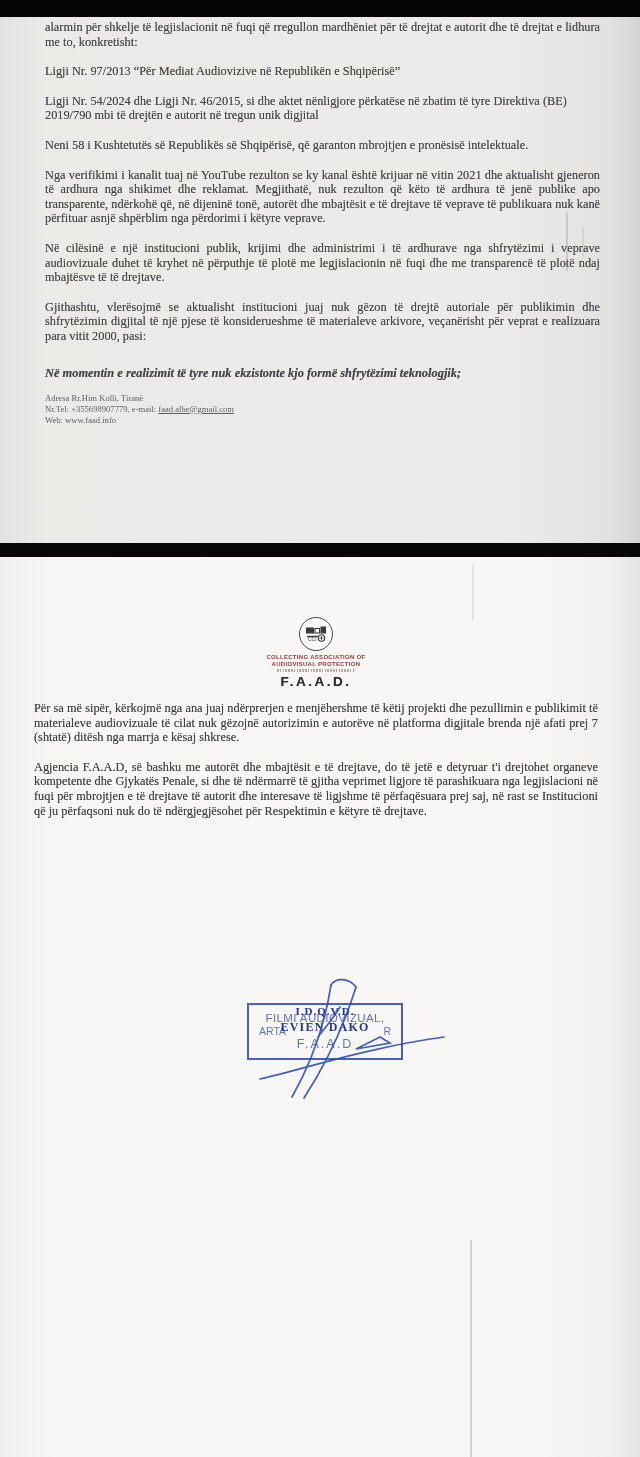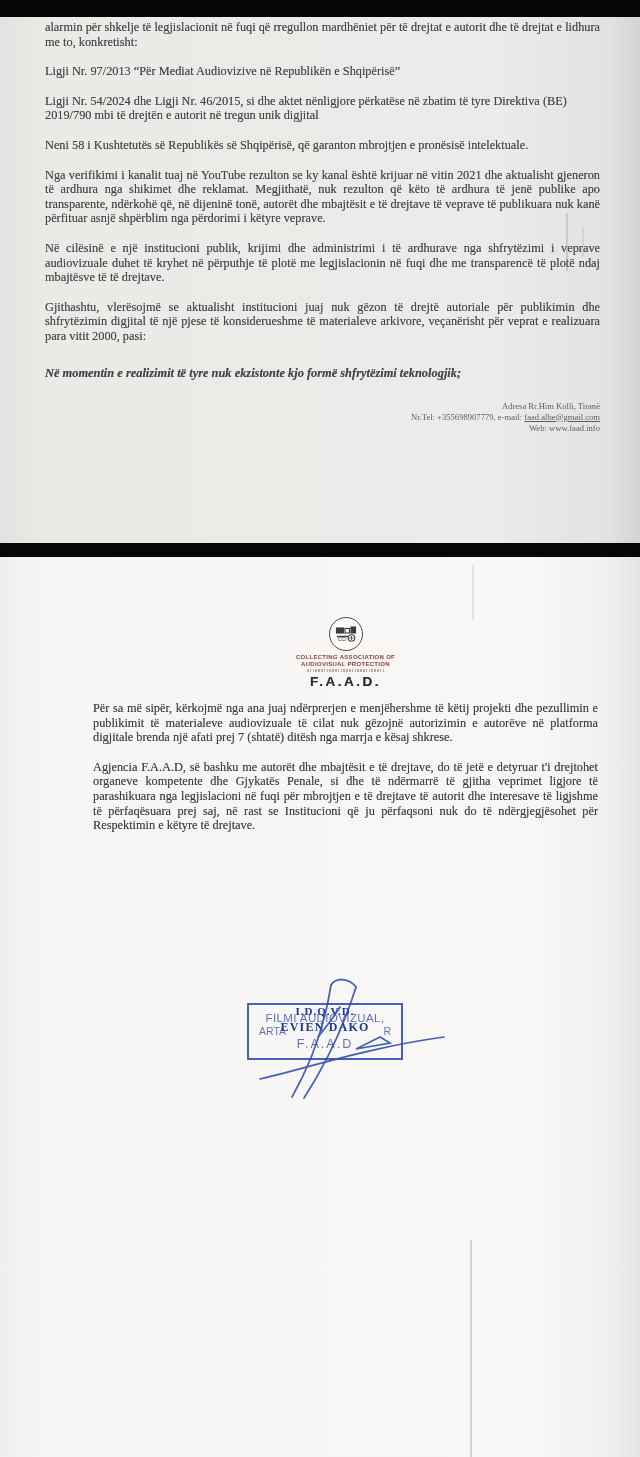--- a/index.html
+++ b/index.html
@@ -24,40 +24,40 @@
   .body-par{
     margin:0 0 15px;font-size:12.3px;line-height:14.6px;text-align:justify;
     text-shadow:0 0 .5px rgba(70,70,75,.55);
   }
   .law-par{margin:0 0 15px;font-size:12.3px;line-height:14.6px;text-shadow:0 0 .5px rgba(70,70,75,.55);}
   .emphasis1{
     margin:22px 0 0;font-size:12.4px;line-height:15px;
     font-weight:bold;font-style:italic;text-shadow:0 0 .5px rgba(70,70,75,.6);
   }
   .letter-footer{
-    margin-top:20px;text-align:right;
+    margin-top:12px;text-align:left;
     font-family:"Liberation Serif","DejaVu Serif",serif;
     font-size:8.6px;line-height:11px;color:#5b5d61;
   }
   .letter-footer a{color:#5b5d61;}
   
   .artifact{position:absolute;background:rgba(130,130,132,.28);}
   
   .divider{position:absolute;top:543px;left:0;width:640px;height:14px;background:#070707;}
   .corner-notch{
     position:absolute;top:557px;right:0;width:11px;height:82px;
     background:#0b0b0b;border-bottom-left-radius:11px;
   }
   
   .page2{
     position:absolute;top:557px;left:0;width:640px;height:900px;
     background:linear-gradient(90deg,#f0efed 0%,#f7f6f4 8%,#f8f7f5 84%,#f0efed 96%,#e5e4e2 100%);
     color:#3b3d42;
   }
-  .page2-inner{padding:60px 42px 0 45px;margin-left:48px;}
+  .page2-inner{padding:60px 42px 0 34px;}
   .org-logo{display:flex;flex-direction:column;align-items:center;margin-bottom:12px;}
   .logo-circle{
     width:32px;height:32px;border:1.6px solid #4a4a4c;border-radius:50%;
     display:flex;align-items:center;justify-content:center;margin-bottom:3px;
     background:rgba(255,255,255,.4);
   }
   .org-line{
     font-family:"Liberation Sans","DejaVu Sans",sans-serif;
     font-size:6px;line-height:6.5px;font-weight:bold;letter-spacing:.3px;
     color:var(--logo-red);text-align:center;filter:blur(.2px);

